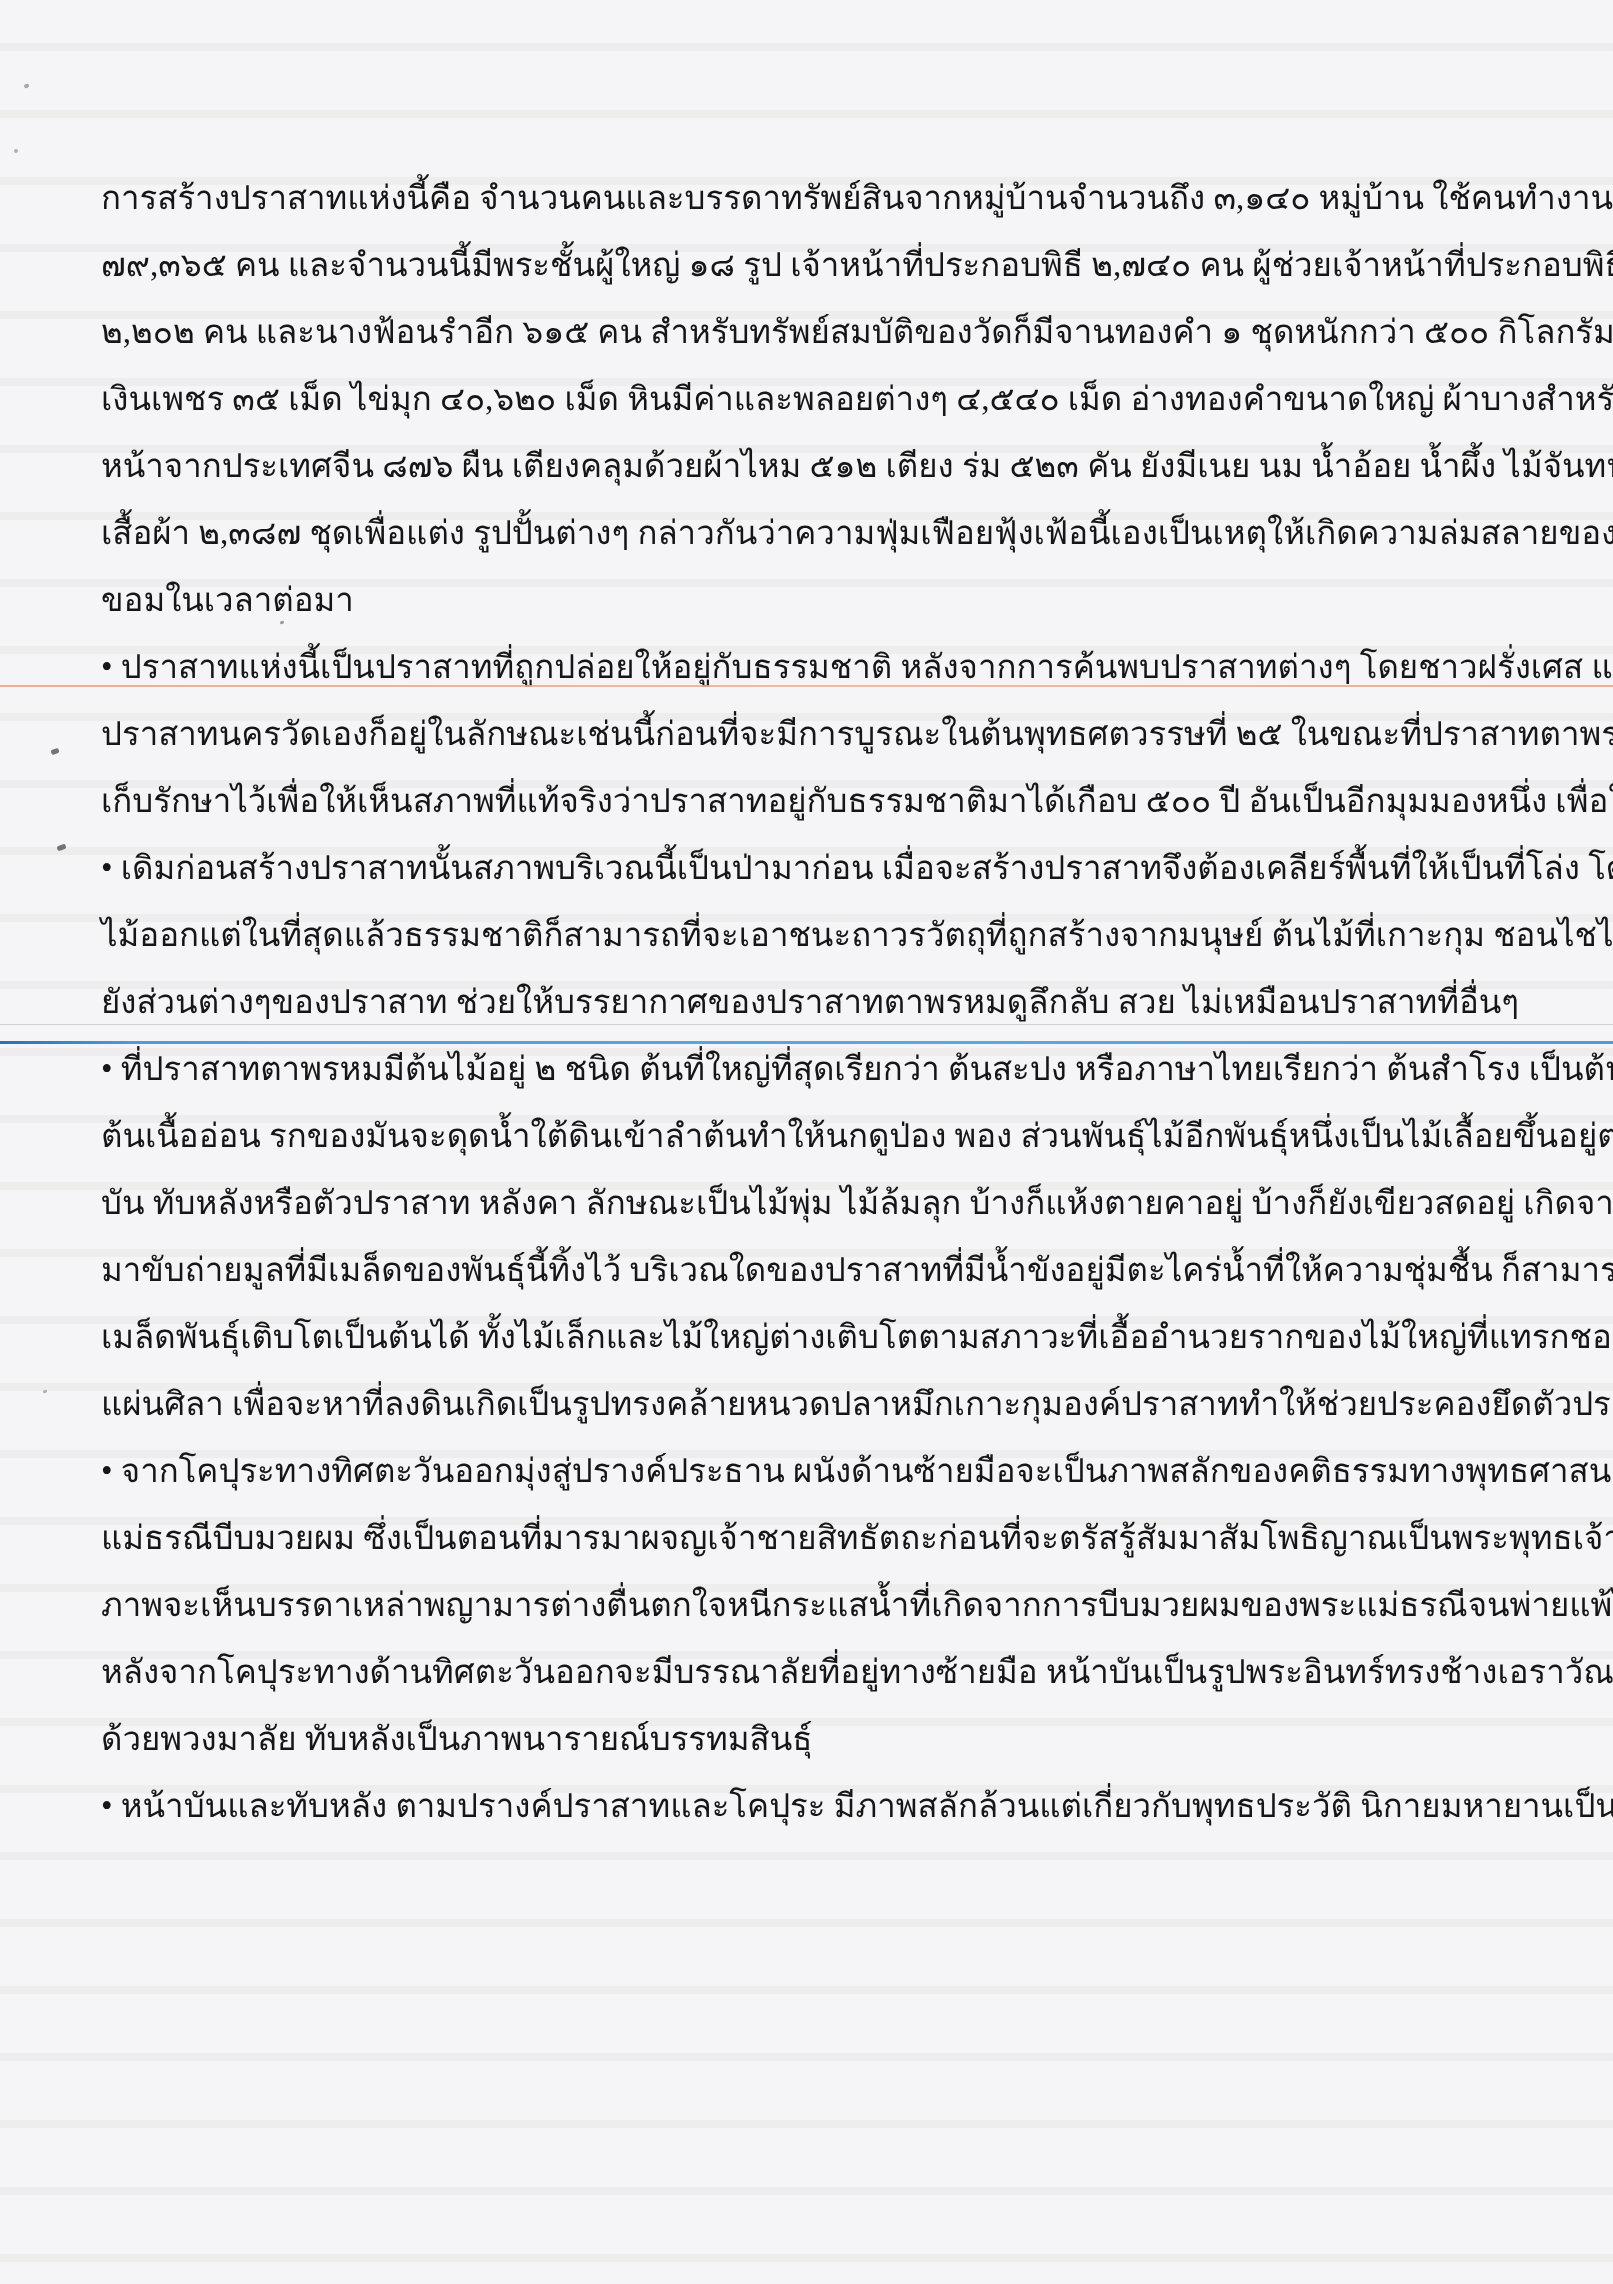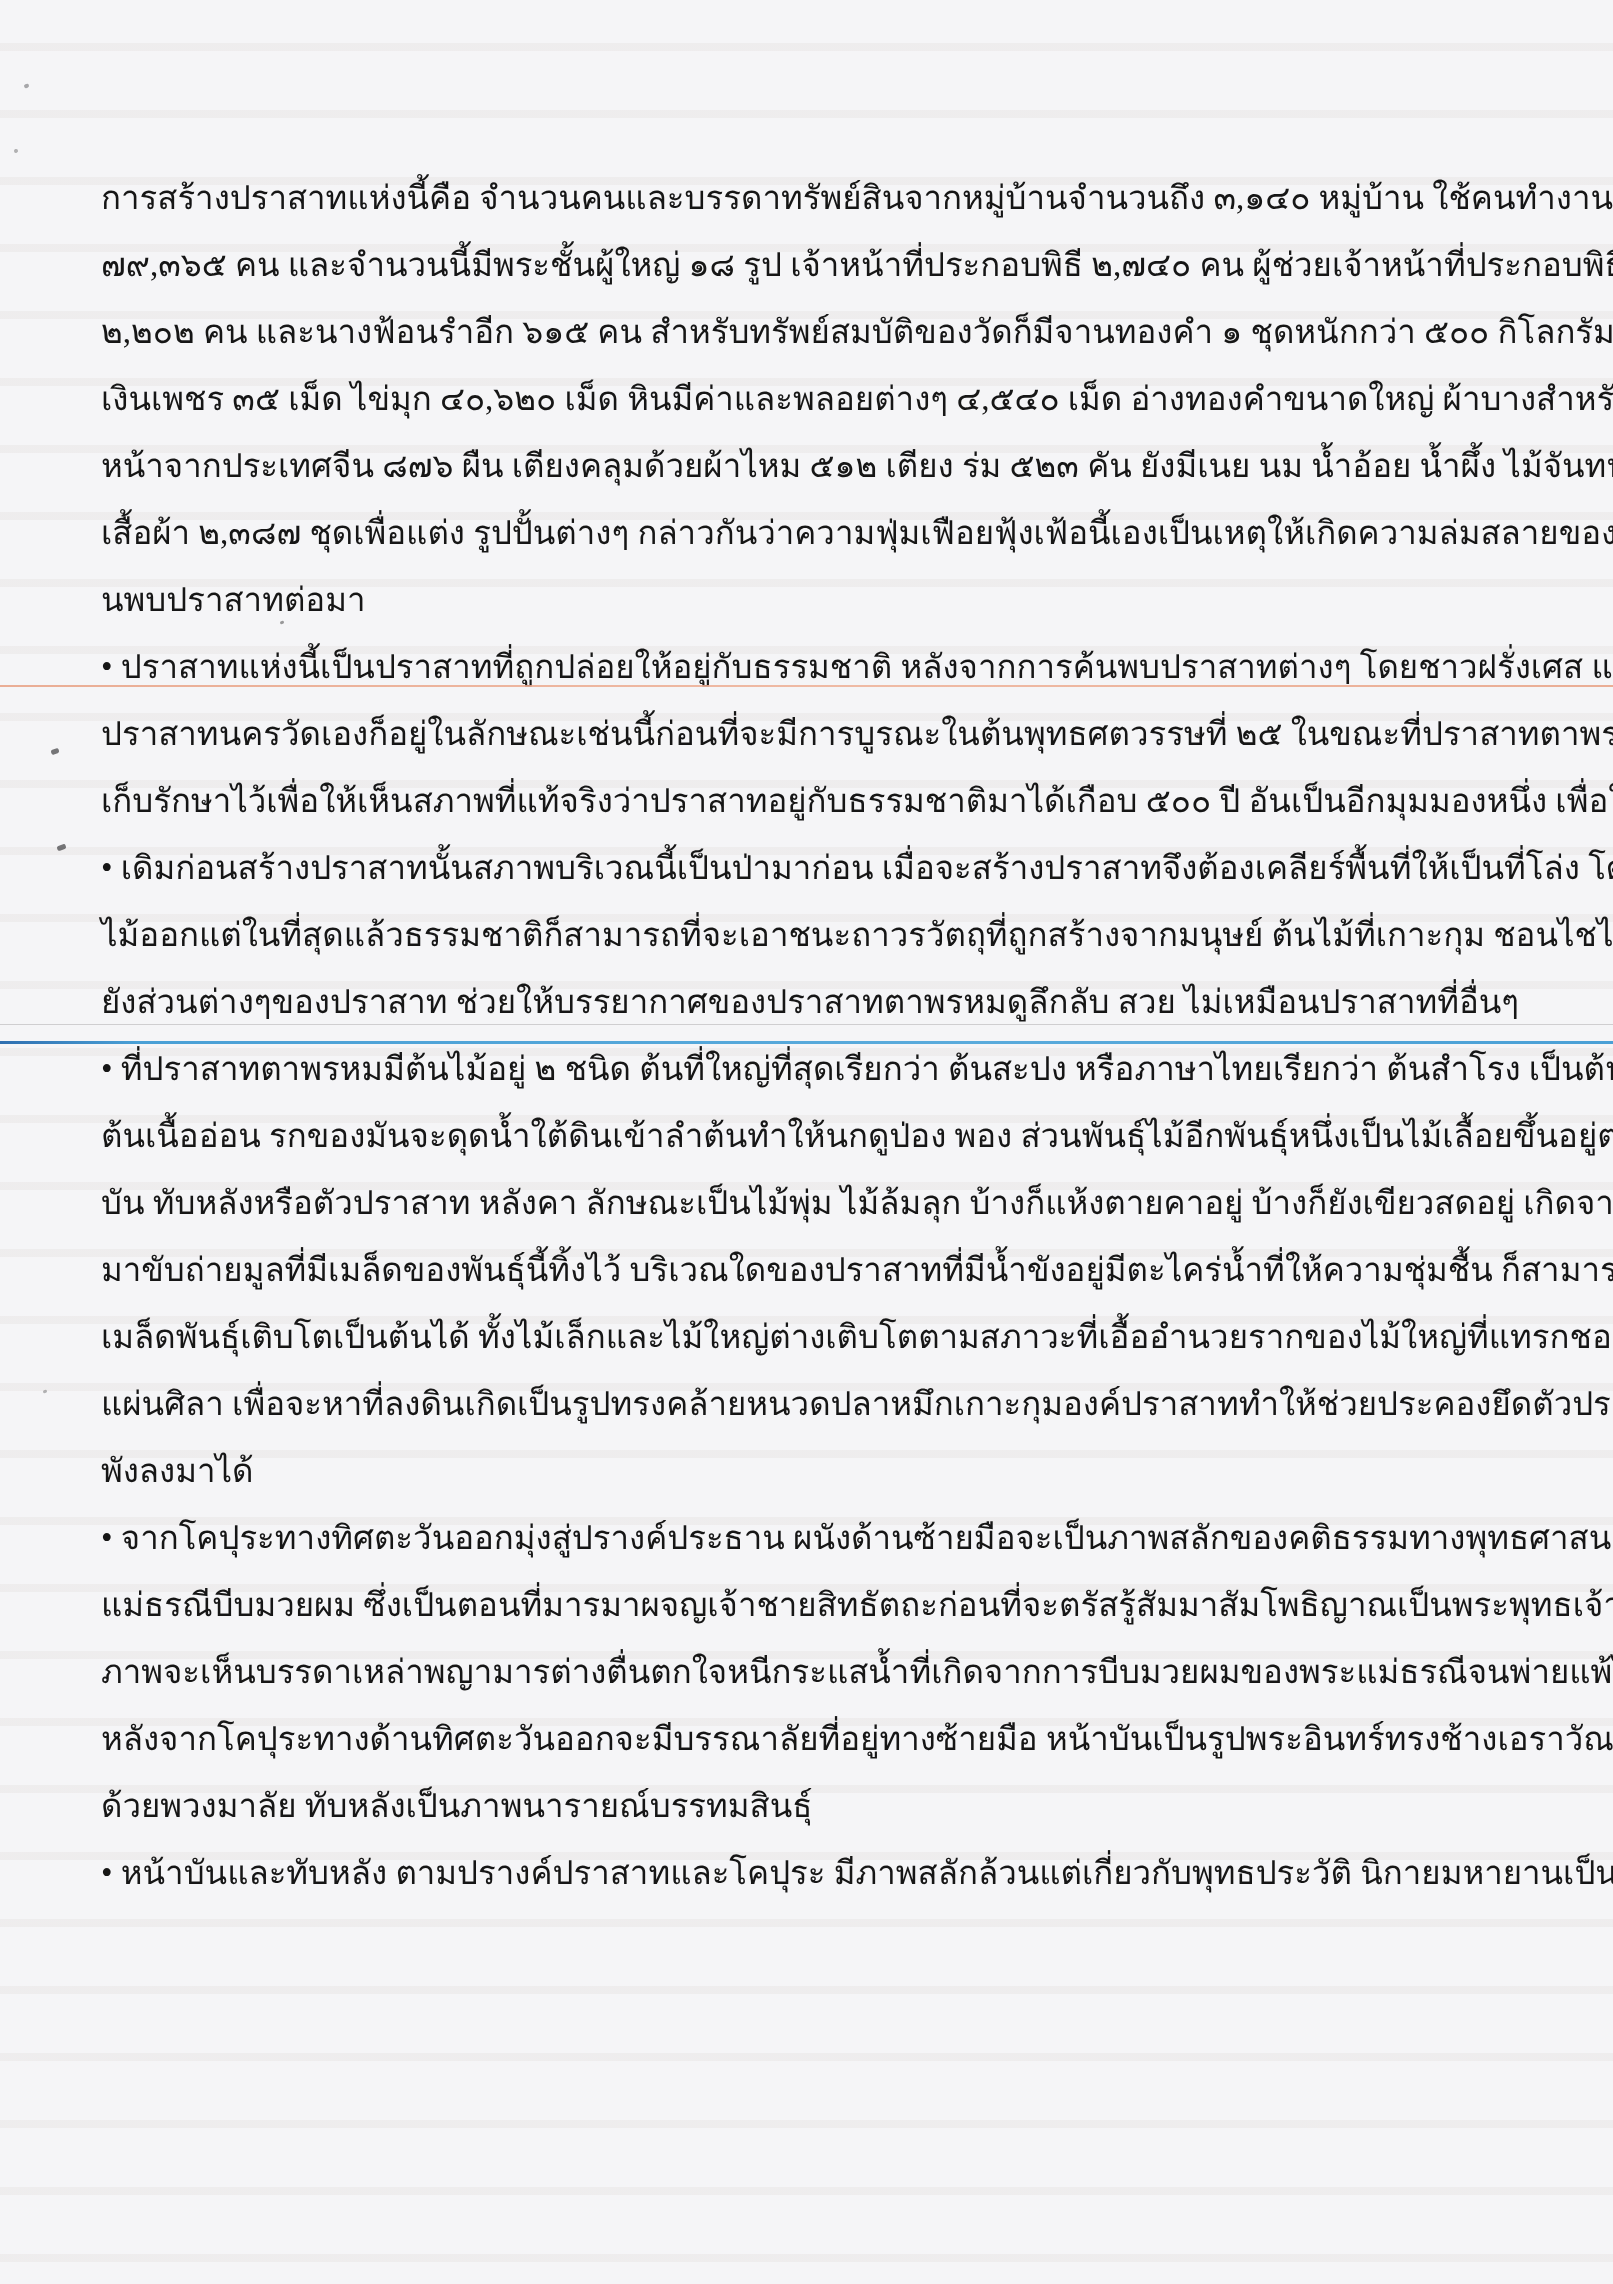--- a/index.html
+++ b/index.html
@@ -62,34 +62,33 @@
 
 <div class="page">
 
   <div class="text-block">
     <div class="line">การสร้างปราสาทแห่งนี้คือ จำนวนคนและบรรดาทรัพย์สินจากหมู่บ้านจำนวนถึง ๓,๑๔๐  หมู่บ้าน ใช้คนทำงานถึง</div>
     <div class="line">๗๙,๓๖๕ คน และจำนวนนี้มีพระชั้นผู้ใหญ่ ๑๘ รูป เจ้าหน้าที่ประกอบพิธี ๒,๗๔๐ คน ผู้ช่วยเจ้าหน้าที่ประกอบพิธี</div>
     <div class="line">๒,๒๐๒ คน และนางฟ้อนรำอีก ๖๑๕ คน สำหรับทรัพย์สมบัติของวัดก็มีจานทองคำ ๑ ชุดหนักกว่า ๕๐๐ กิโลกรัม และชุด</div>
     <div class="line">เงินเพชร ๓๕ เม็ด ไข่มุก ๔๐,๖๒๐ เม็ด หินมีค่าและพลอยต่างๆ ๔,๕๔๐ เม็ด อ่างทองคำขนาดใหญ่ ผ้าบางสำหรับคลุม</div>
     <div class="line">หน้าจากประเทศจีน ๘๗๖ ผืน เตียงคลุมด้วยผ้าไหม ๕๑๒ เตียง ร่ม ๕๒๓ คัน ยังมีเนย นม น้ำอ้อย น้ำผึ้ง ไม้จันทน์ การบูร</div>
     <div class="line">เสื้อผ้า ๒,๓๘๗ ชุดเพื่อแต่ง รูปปั้นต่างๆ กล่าวกันว่าความฟุ่มเฟือยฟุ้งเฟ้อนี้เองเป็นเหตุให้เกิดความล่มสลายของอาณาจักร</div>
-    <div class="line">นพบปราสาทต่อมา</div>
+    <div class="line">ขอมในเวลาต่อมา</div>
     <div class="line">• ปราสาทแห่งนี้เป็นปราสาทที่ถูกปล่อยให้อยู่กับธรรมชาติ หลังจากการค้นพบปราสาทต่างๆ โดยชาวฝรั่งเศส แต่เดิม</div>
     <div class="line">ปราสาทนครวัดเองก็อยู่ในลักษณะเช่นนี้ก่อนที่จะมีการบูรณะในต้นพุทธศตวรรษที่ ๒๕ ในขณะที่ปราสาทตาพรหม ถูก</div>
     <div class="line">เก็บรักษาไว้เพื่อให้เห็นสภาพที่แท้จริงว่าปราสาทอยู่กับธรรมชาติมาได้เกือบ ๕๐๐ ปี อันเป็นอีกมุมมองหนึ่ง เพื่อให้เห็น</div>
     <div class="line">• เดิมก่อนสร้างปราสาทนั้นสภาพบริเวณนี้เป็นป่ามาก่อน เมื่อจะสร้างปราสาทจึงต้องเคลียร์พื้นที่ให้เป็นที่โล่ง โดยการตัด</div>
     <div class="line">ไม้ออกแต่ในที่สุดแล้วธรรมชาติก็สามารถที่จะเอาชนะถาวรวัตถุที่ถูกสร้างจากมนุษย์ ต้นไม้ที่เกาะกุม ชอนไชไปเรื่อยๆ ไป</div>
     <div class="line">ยังส่วนต่างๆของปราสาท ช่วยให้บรรยากาศของปราสาทตาพรหมดูลึกลับ สวย ไม่เหมือนปราสาทที่อื่นๆ</div>
     <div class="line">• ที่ปราสาทตาพรหมมีต้นไม้อยู่ ๒ ชนิด ต้นที่ใหญ่ที่สุดเรียกว่า ต้นสะปง หรือภาษาไทยเรียกว่า ต้นสำโรง เป็นต้นไม้ยืน</div>
     <div class="line">ต้นเนื้ออ่อน รกของมันจะดุดน้ำใต้ดินเข้าลำต้นทำให้นกดูป่อง พอง ส่วนพันธุ์ไม้อีกพันธุ์หนึ่งเป็นไม้เลื้อยขึ้นอยู่ตามหน้า</div>
     <div class="line">บัน ทับหลังหรือตัวปราสาท หลังคา ลักษณะเป็นไม้พุ่ม ไม้ล้มลุก บ้างก็แห้งตายคาอยู่ บ้างก็ยังเขียวสดอยู่ เกิดจากการที่นก</div>
     <div class="line">มาขับถ่ายมูลที่มีเมล็ดของพันธุ์นี้ทิ้งไว้ บริเวณใดของปราสาทที่มีน้ำขังอยู่มีตะไคร่น้ำที่ให้ความชุ่มชื้น ก็สามารถทำให้</div>
     <div class="line">เมล็ดพันธุ์เติบโตเป็นต้นได้ ทั้งไม้เล็กและไม้ใหญ่ต่างเติบโตตามสภาวะที่เอื้ออำนวยรากของไม้ใหญ่ที่แทรกชอนไชไปบน</div>
     <div class="line">แผ่นศิลา เพื่อจะหาที่ลงดินเกิดเป็นรูปทรงคล้ายหนวดปลาหมึกเกาะกุมองค์ปราสาททำให้ช่วยประคองยึดตัวปราสาทไม่ให้</div>
-    <div class="line">พังลงมาได้</div>
     <div class="line">• จากโคปุระทางทิศตะวันออกมุ่งสู่ปรางค์ประธาน ผนังด้านซ้ายมือจะเป็นภาพสลักของคติธรรมทางพุทธศาสนาตอนพระ</div>
     <div class="line">แม่ธรณีบีบมวยผม ซึ่งเป็นตอนที่มารมาผจญเจ้าชายสิทธัตถะก่อนที่จะตรัสรู้สัมมาสัมโพธิญาณเป็นพระพุทธเจ้า ลักษระ</div>
     <div class="line">ภาพจะเห็นบรรดาเหล่าพญามารต่างตื่นตกใจหนีกระแสน้ำที่เกิดจากการบีบมวยผมของพระแม่ธรณีจนพ่ายแพ้ไปในที่สุด</div>
     <div class="line">หลังจากโคปุระทางด้านทิศตะวันออกจะมีบรรณาลัยที่อยู่ทางซ้ายมือ หน้าบันเป็นรูปพระอินทร์ทรงช้างเอราวัณ ประดับ</div>
     <div class="line">ด้วยพวงมาลัย ทับหลังเป็นภาพนารายณ์บรรทมสินธุ์</div>
     <div class="line">• หน้าบันและทับหลัง ตามปรางค์ปราสาทและโคปุระ มีภาพสลักล้วนแต่เกี่ยวกับพุทธประวัติ นิกายมหายานเป็นส่วนใหญ่</div>
   </div>
 
   <div class="artifact orange-line"></div>
   <div class="artifact gray-line"></div>

